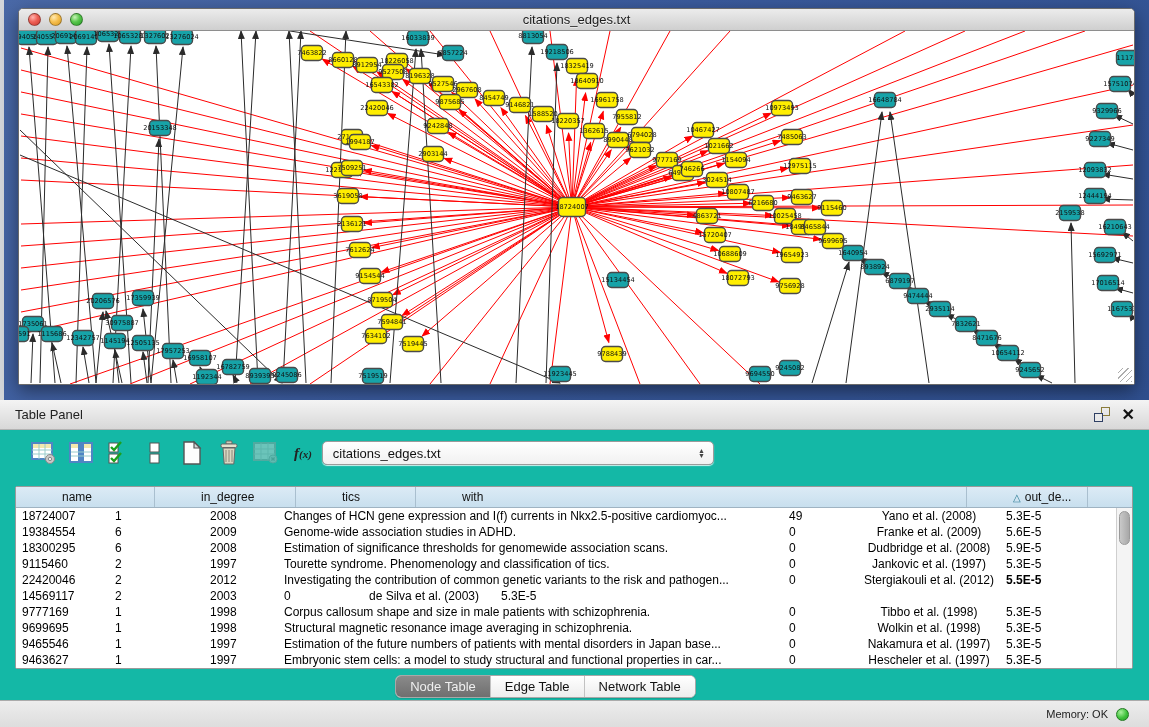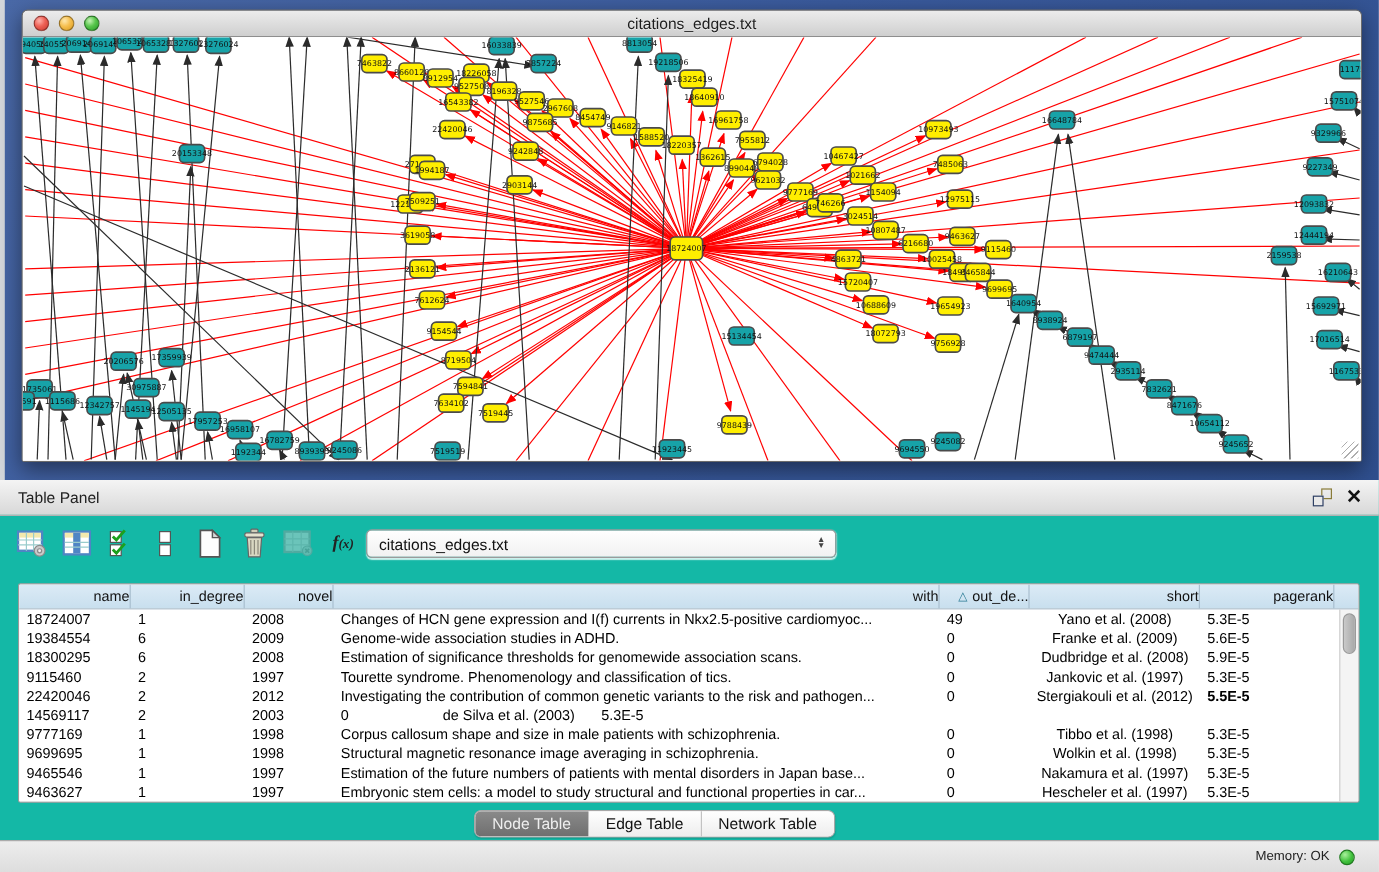--- a/index.html
+++ b/index.html
@@ -33,37 +33,37 @@
   .table-panel { position:absolute; left:0; top:400px; width:1149px; height:300px; background:#14b8a6; }
   .panel-titlebar { height:30px; background:linear-gradient(#f4f4f4,#d8d8d8);
     border-bottom:1px solid #b2b2b2; display:flex; align-items:center; }
   .panel-title { font-size:13px; color:#222; padding-left:15px; flex:1; }
   .panel-btns { display:flex; align-items:center; gap:12px; padding-right:14px; }
   .float-ic { position:relative; width:16px; height:15px; }
   .float-ic .sq1 { position:absolute; right:0; top:0; width:9px; height:9px; border:1.5px solid #8a7c3a; background:transparent; }
   .float-ic .sq2 { position:absolute; left:0; bottom:0; width:9px; height:9px; border:1.5px solid #2e3f63; background:#e9e9e9; }
   .close-x { font-size:16px; font-weight:bold; color:#111; line-height:14px; cursor:default; }
 
-  .toolbar { display:flex; align-items:center; height:46px; padding-left:12px; }
+  .toolbar { display:flex; align-items:center; height:46px; padding-left:29px; }
   .tbtn { width:30px; height:30px; display:flex; align-items:center; justify-content:center; margin-right:7px; }
   .tbtn.disabled { opacity:.45; }
   .fx { font-family:"Liberation Serif", serif; font-style:italic; font-weight:bold;
     font-size:15px; color:#222; margin:0 10px 0 6px; }
   .combo { width:392px; height:24px; border:1px solid #9b9b9b; border-radius:5px;
     background:linear-gradient(#ffffff,#f1f1f1); display:flex; align-items:center;
     padding:0 8px 0 10px; font-size:13px; color:#111; box-shadow:0 1px 1px rgba(255,255,255,.8); }
   .combo .val { flex:1; }
   .combo .steppers { display:flex; flex-direction:column; line-height:5px; font-size:7px; color:#444; }
 
   .grid-box { position:absolute; left:15px; top:86px; width:1118px; height:183px;
     background:#fff; border:1px solid #9a9a9a; border-radius:2px; overflow:hidden; }
   .thead { display:flex; height:21px; background:linear-gradient(#dcebf6,#c8dfee);
     border-bottom:1px solid #9fb3c2; }
-  .th { font-size:12px; color:#111; display:flex; align-items:center; justify-content:flex-end;
-    border-right:1px solid #a9bfcf; overflow:hidden; white-space:nowrap; }
+  .th { font-size:12px; color:#111; display:flex; align-items:center; justify-content:flex-start;
+    border-right:1px solid #a9bfcf; overflow:hidden; white-space:nowrap;margin-left:46px; }
   .th .sortglyph { color:#2e7d96; font-size:10px; margin-right:4px; }
   .tbody { position:absolute; left:0; top:21px; right:16px; bottom:0; background:#fff; }
   .tr { display:flex; height:16px; }
   .td { font-size:12px; line-height:16px; color:#000; padding-left:6px;
     overflow:hidden; white-space:nowrap; }
   .td.center { text-align:center; padding-left:0; }
   .vscroll { position:absolute; right:0; top:21px; bottom:0; width:16px;
     background:#f4f4f4; border-left:1px solid #cfcfcf; }
   .vthumb { position:absolute; left:2px; top:3px; width:11px; height:34px;
     border-radius:6px; background:linear-gradient(90deg,#c9c9c9,#a8a8a8); border:1px solid #9a9a9a; }
@@ -838,21 +838,21 @@
 
   <div class="grid-box">
     <div class="thead" id="thead">
         <div class="th" style="width: 93px; flex: 0 0 93px;">
           <span>name</span>
         </div>
         <div class="th" style="width: 95px; flex: 0 0 95px;">
           <span>in_degree</span>
         </div>
         <div class="th" style="width: 74px; flex: 0 0 74px;">
-          <span>novel</span>
+          <span>tics</span>
         </div>
         <div class="th" style="width: 505px; flex: 0 0 505px;">
           <span>with</span>
         </div>
         <div class="th" style="width: 75px; flex: 0 0 75px;">
           <span class="sortglyph">△</span>
           <span>out_de...</span>
         </div>
         <div class="th" style="width: 142px; flex: 0 0 142px;">
           <span>short</span>

